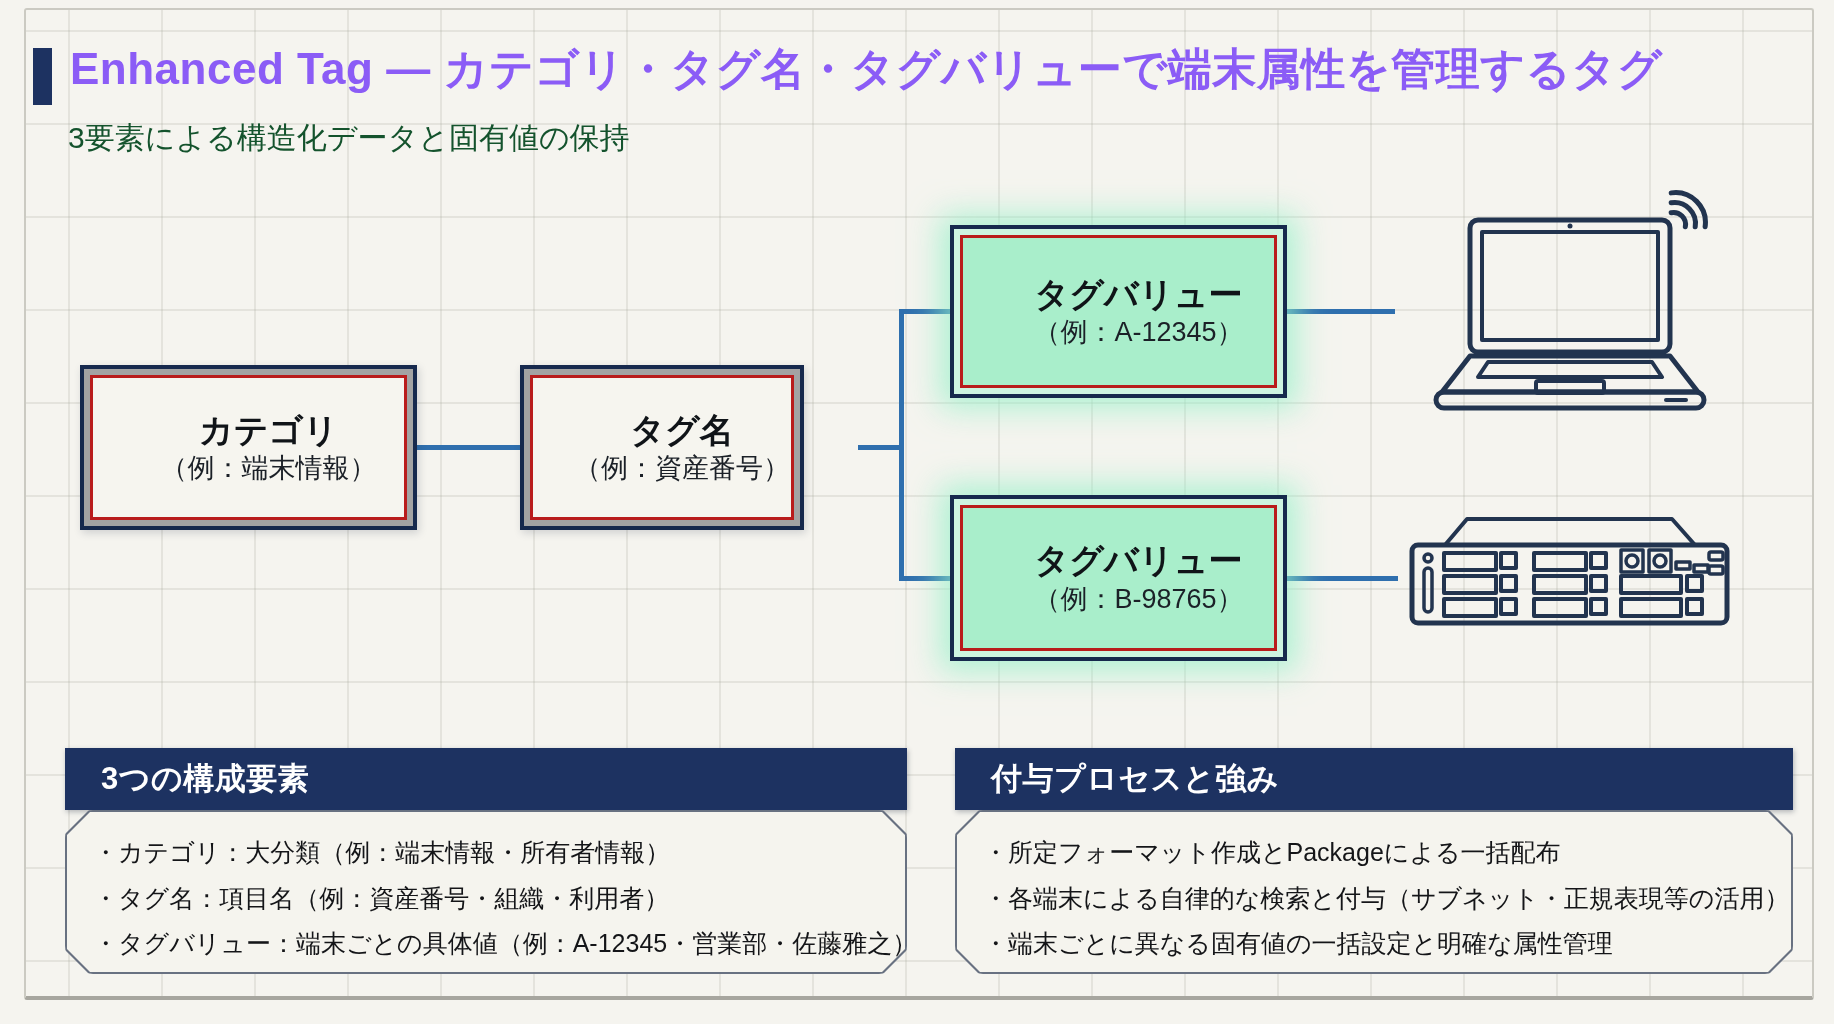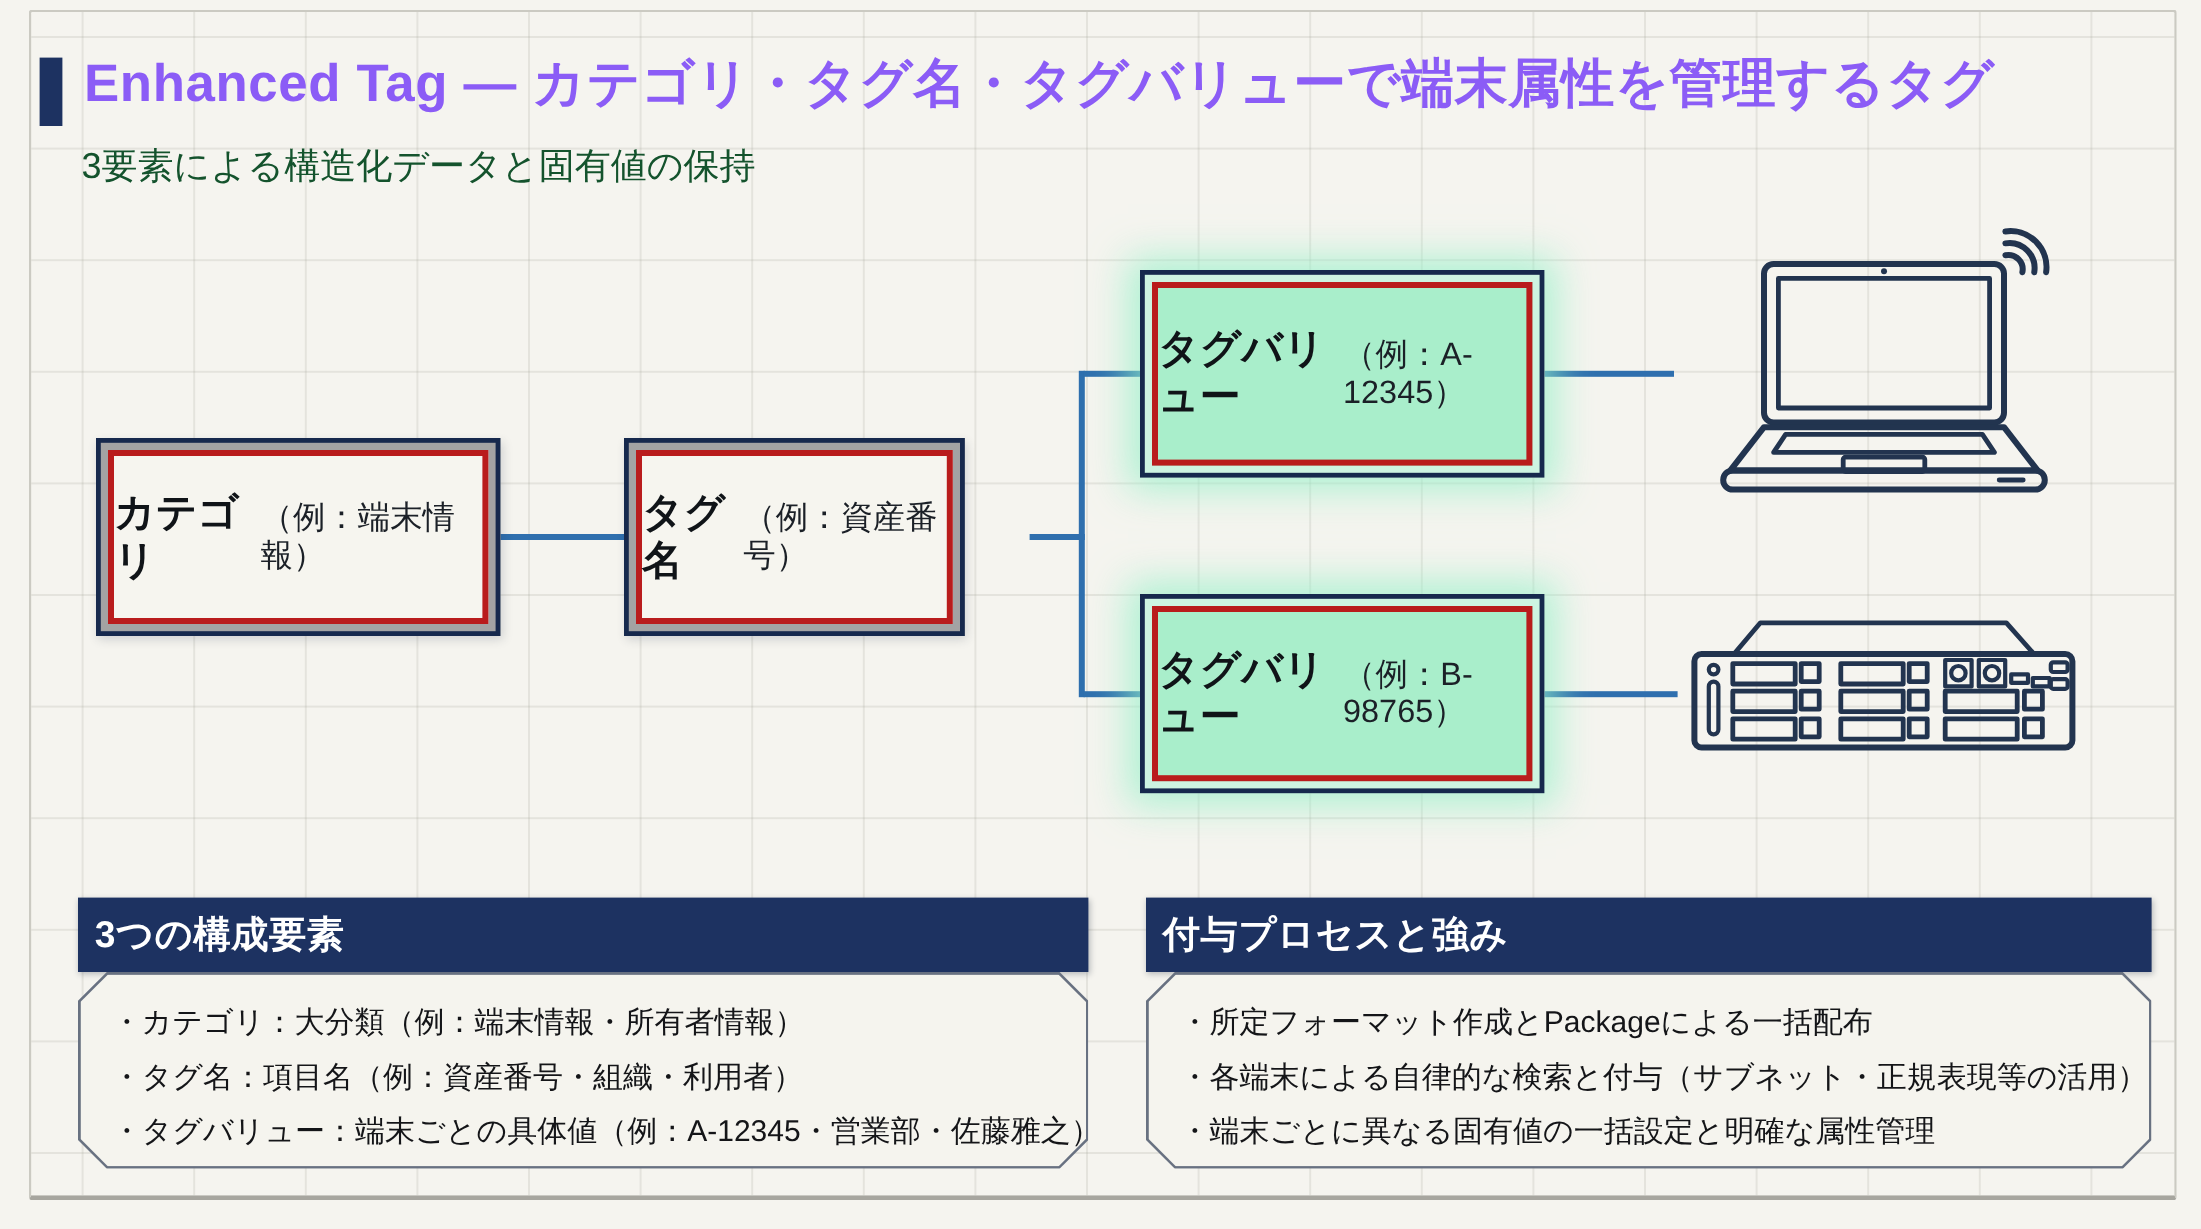--- a/index.html
+++ b/index.html
@@ -22,42 +22,43 @@
     position:absolute;left:70px;top:40px;width:1600px;
     font-size:44px;font-weight:700;color:#8b5cf6;letter-spacing:0.5px;white-space:nowrap;
   }
   .subtitle{position:absolute;left:68px;top:118px;font-size:30px;color:#14532d;}
   
   .node{
     position:absolute;box-sizing:border-box;border:4px solid #16294d;padding:6px;
     background:#a3a3a3;box-shadow:2px 3px 8px rgba(40,50,70,.18);
   }
   .node-inner{
-    box-sizing:border-box;width:100%;height:100%;border:5px solid #b91c1c;background:#f6f5ef;
-    display:flex;flex-direction:row;align-items:center;justify-content:center;gap:3px;
+    box-sizing:border-box;width:100%;height:100%;border:3px solid #b91c1c;background:#f6f5ef;
+    display:flex;flex-direction:column;align-items:center;justify-content:center;gap:3px;padding-left:40px;
   }
   .node.mint{background:#cdf4e1;box-shadow:0 0 30px 10px rgba(150,240,200,.75);}
   .node.mint .node-inner{background:#a9eecb;}
   .node-title{font-size:34px;font-weight:700;color:#101418;line-height:1.15;}
   .node-example{font-size:27px;color:#1b2027;line-height:1.15;}
   
   .conn{position:absolute;background:#2f6fae;}
   
   .panel{position:absolute;}
   .panel-header{
     position:absolute;left:0;top:0;right:0;height:62px;background:#1d3261;
-    display:flex;align-items:center;padding-left:14px;box-sizing:border-box;
+    display:flex;align-items:center;padding-left:36px;box-sizing:border-box;
     font-size:31px;font-weight:700;color:#ffffff;letter-spacing:0.5px;
     box-shadow:1px 2px 5px rgba(30,40,60,.3);
   }
   .panel-body-outer{
     position:absolute;left:0;top:62px;right:0;bottom:0;background:#68718131;
     background:#687181;
     clip-path:polygon(24px 0,calc(100% - 24px) 0,100% 24px,100% calc(100% - 24px),
       calc(100% - 24px) 100%,24px 100%,0 calc(100% - 24px),0 24px);
+    border-radius:28px;
   }
   .panel-body{
     position:absolute;inset:2px;background:#f5f4ee;
     clip-path:polygon(23px 0,calc(100% - 23px) 0,100% 23px,100% calc(100% - 23px),
       calc(100% - 23px) 100%,23px 100%,0 calc(100% - 23px),0 23px);
     padding:18px 26px;box-sizing:border-box;
   }
   .bullet{font-size:25px;line-height:1.82;color:#141518;white-space:nowrap;}
   
   .icon-wrap{position:absolute;}

